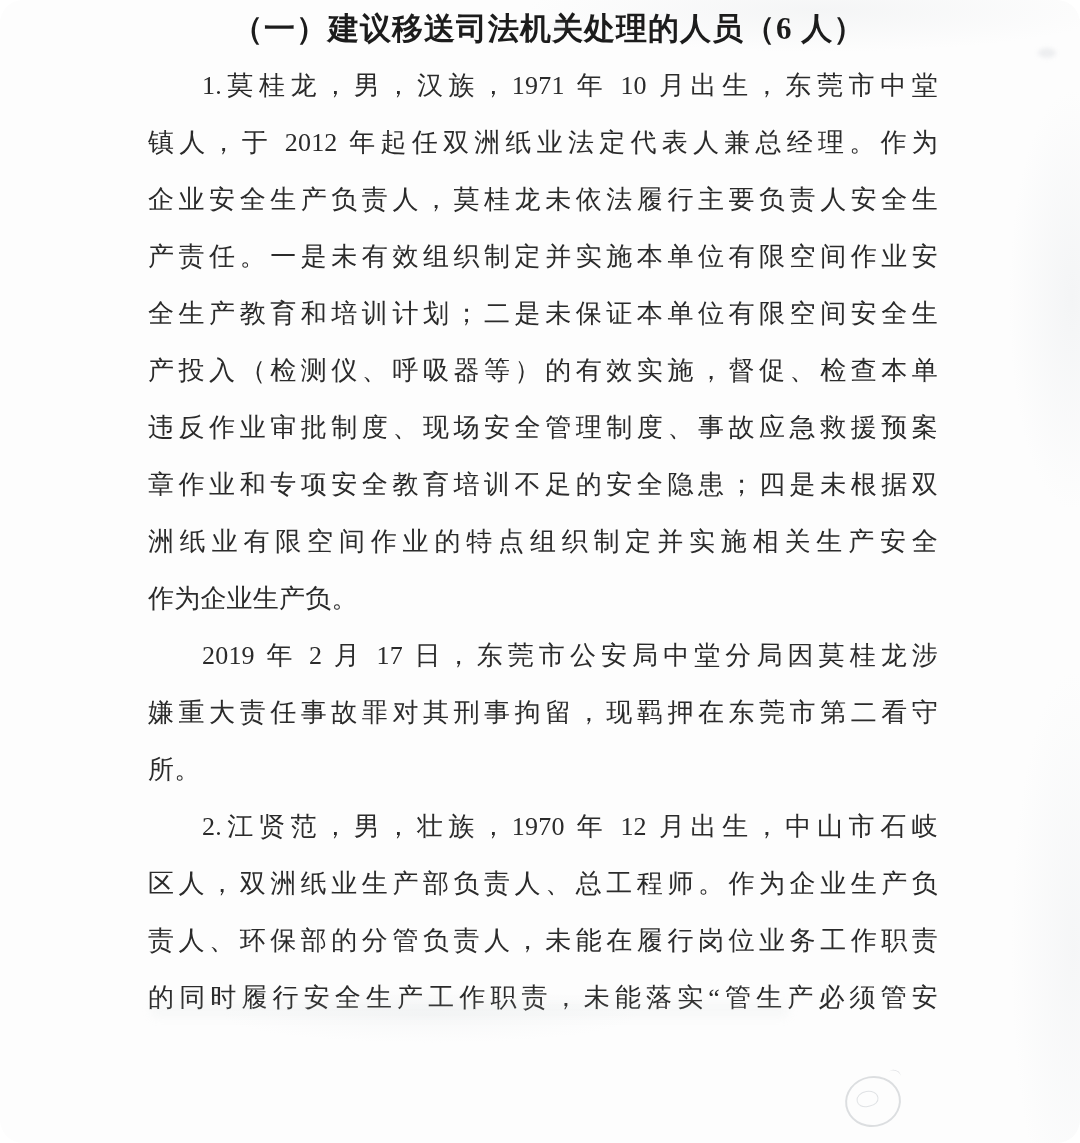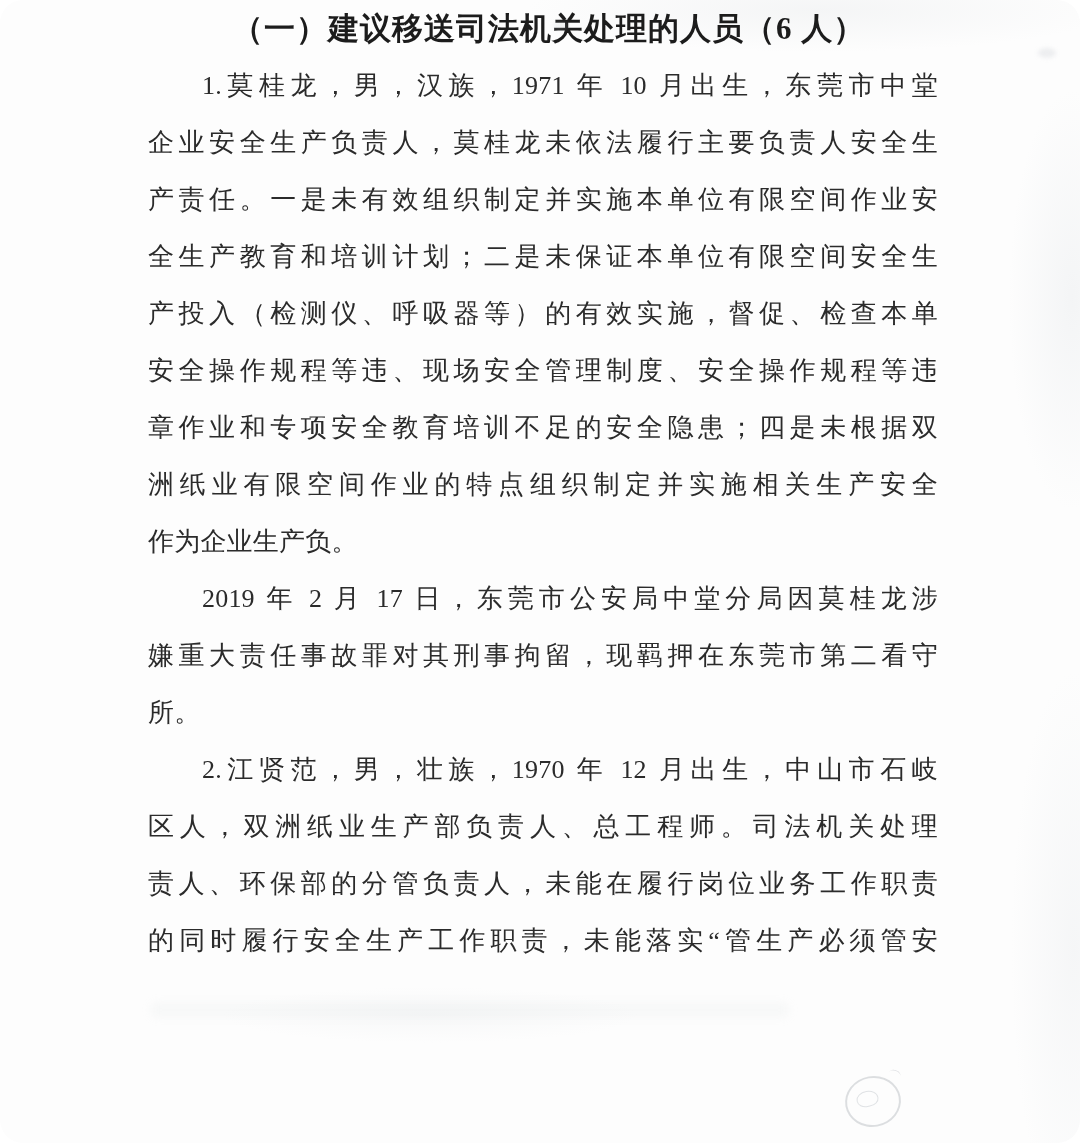--- a/index.html
+++ b/index.html
@@ -104,35 +104,36 @@
 </style>
 </head>
 <body>
 
 <div class="page">
   <div class="content">
 
     <h2 class="heading">（一）建议移送司法机关处理的人员（6 人）</h2>
 
     <p class="line first">1.莫桂龙，男，汉族，1971 年 10 月出生，东莞市中堂</p>
+    <p class="line">镇人，于 2012 年起任双洲纸业法定代表人兼总经理。作为</p>
     <p class="line">企业安全生产负责人，莫桂龙未依法履行主要负责人安全生</p>
     <p class="line">产责任。一是未有效组织制定并实施本单位有限空间作业安</p>
     <p class="line">全生产教育和培训计划；二是未保证本单位有限空间安全生</p>
     <p class="line">产投入（检测仪、呼吸器等）的有效实施，督促、检查本单</p>
-    <p class="line">安全操作规程等违、现场安全管理制度、安全操作规程等违</p>
+    <p class="line">违反作业审批制度、现场安全管理制度、事故应急救援预案</p>
     <p class="line">章作业和专项安全教育培训不足的安全隐患；四是未根据双</p>
     <p class="line">洲纸业有限空间作业的特点组织制定并实施相关生产安全</p>
     <p class="line short">作为企业生产负。</p>
 
     <p class="line first">2019 年 2 月 17 日，东莞市公安局中堂分局因莫桂龙涉</p>
     <p class="line">嫌重大责任事故罪对其刑事拘留，现羁押在东莞市第二看守</p>
     <p class="line short">所。</p>
 
     <p class="line first">2.江贤范，男，壮族，1970 年 12 月出生，中山市石岐</p>
-    <p class="line">区人，双洲纸业生产部负责人、总工程师。司法机关处理</p>
+    <p class="line">区人，双洲纸业生产部负责人、总工程师。作为企业生产负</p>
     <p class="line">责人、环保部的分管负责人，未能在履行岗位业务工作职责</p>
     <p class="line">的同时履行安全生产工作职责，未能落实“管生产必须管安</p>
 
   </div>
 
   <div class="watermark"></div>
 
   <div class="artifact a1"></div>
   <div class="artifact a2"></div>
   <div class="artifact a3"></div>

